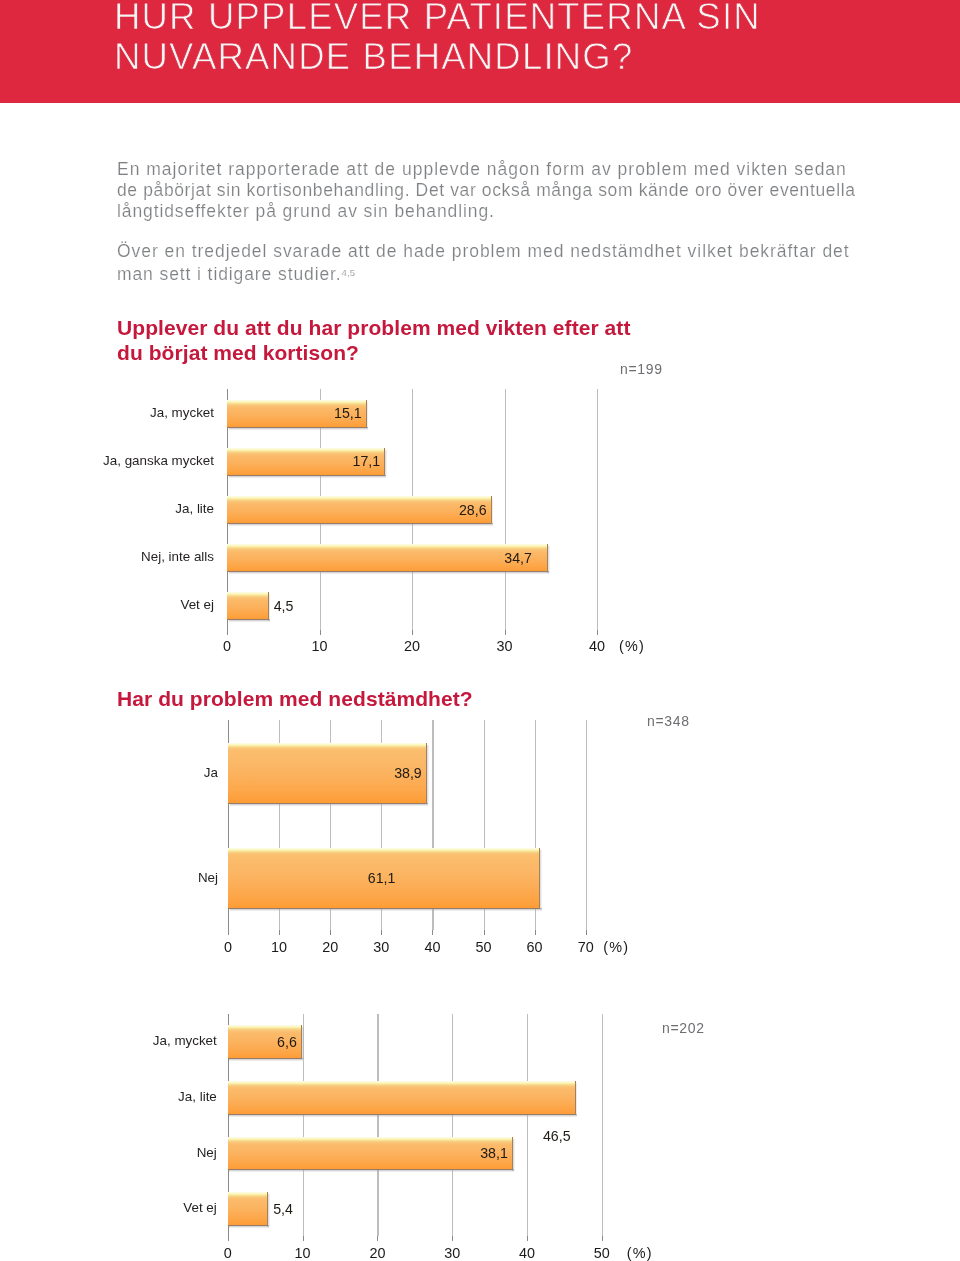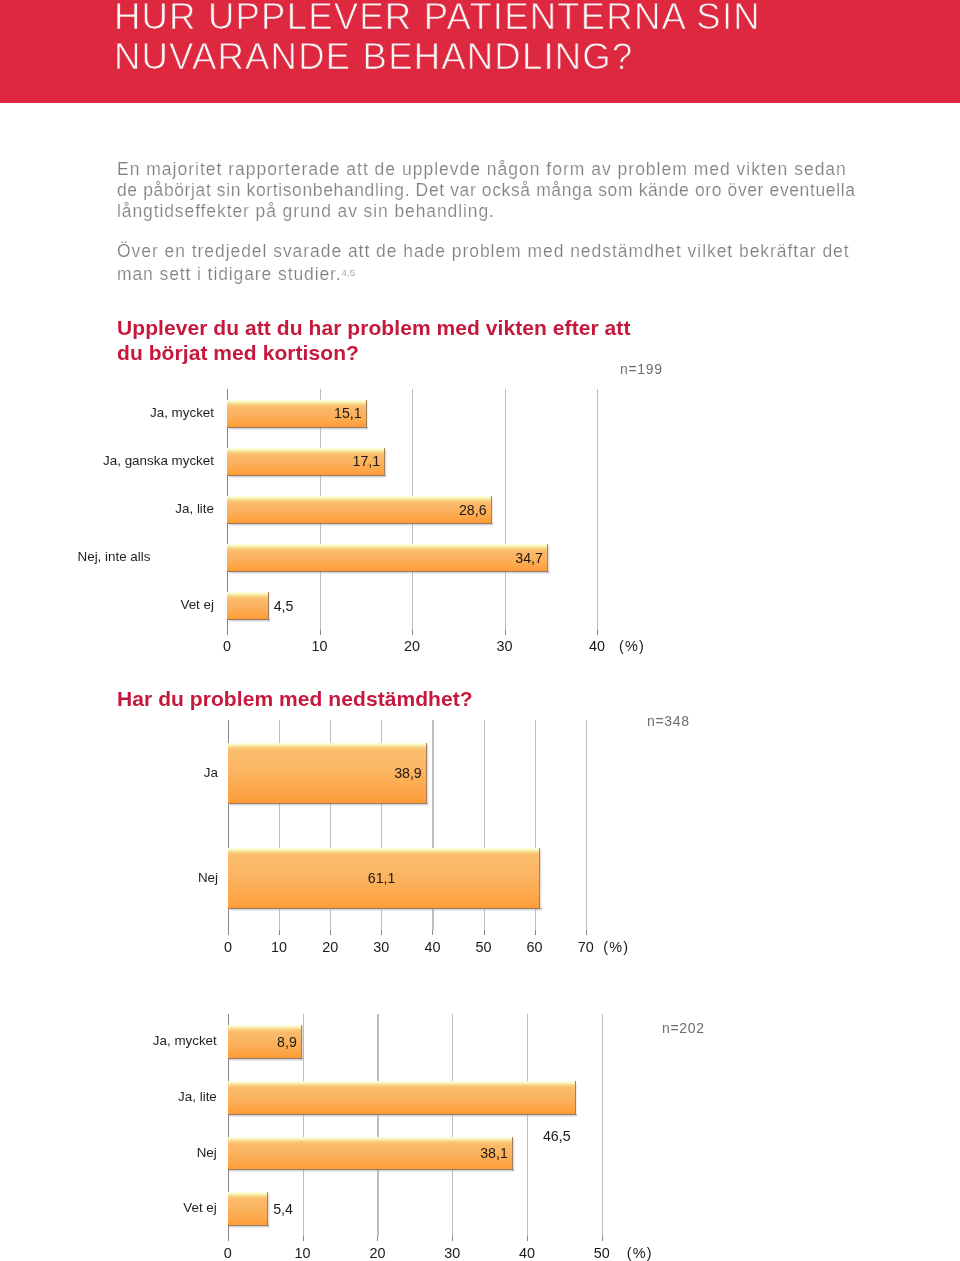--- a/index.html
+++ b/index.html
@@ -78,22 +78,22 @@
       <div class="bar" style="left: 227px; top: 399.7px; width: 139.675px; height: 28.2px;"></div>
       <div class="blabel" style="left: 227px; top: 405.3px; width: 134.675px; text-align: right;">15,1</div>
       <div class="catlabel" style="left: 14px; top: 405.05px; width: 200px;">Ja, mycket</div>
       <div class="bar" style="left: 227px; top: 447.8px; width: 158.175px; height: 28.2px;"></div>
       <div class="blabel" style="left: 227px; top: 453.4px; width: 153.175px; text-align: right;">17,1</div>
       <div class="catlabel" style="left: 14px; top: 453.15px; width: 200px;">Ja, ganska mycket</div>
       <div class="bar" style="left: 227px; top: 495.9px; width: 264.55px; height: 28.2px;"></div>
       <div class="blabel" style="left: 227px; top: 501.5px; width: 259.55px; text-align: right;">28,6</div>
       <div class="catlabel" style="left: 14px; top: 501.25px; width: 200px;">Ja, lite</div>
       <div class="bar" style="left: 227px; top: 544px; width: 320.975px; height: 28.2px;"></div>
-      <div class="blabel" style="left: 227px; top: 549.6px; width: 315.975px; text-align: right;">34,7</div>
-      <div class="catlabel" style="left: 14px; top: 549.35px; width: 200px; text-align: center;">Nej, inte alls</div>
+      <div class="blabel" style="left: 216px; top: 549.6px; width: 315.975px; text-align: right;">34,7</div>
+      <div class="catlabel" style="left: 14px; top: 549.35px; width: 200px;">Nej, inte alls</div>
       <div class="bar" style="left: 227px; top: 592.1px; width: 41.625px; height: 28.2px;"></div>
       <div class="blabel" style="left: 273.625px; top: 597.7px; text-align: left;">4,5</div>
       <div class="catlabel" style="left: 14px; top: 597.45px; width: 200px;">Vet ej</div>
     </div>
     <div class="chart" style="left: 0px; top: 0px; width: 960px; height: 1261px;">
       <div class="ctitle" style="left: 117px; top: 686px; width: 560px;">Har du problem med nedstämdhet?</div>
       <div class="nlabel" style="left: 647px; top: 713px;">n=348</div>
       <div class="axisline" style="left: 228px; top: 720px; height: 210.4px;"></div>
       <div class="tickmark" style="left: 228px; top: 930.4px;"></div>
       <div class="ticklabel" style="left: 203px; top: 938.6px; width: 50px;">0</div>
@@ -141,21 +141,21 @@
       <div class="tickmark" style="left: 452.2px; top: 1236.3px;"></div>
       <div class="ticklabel" style="left: 427.2px; top: 1244.5px; width: 50px;">30</div>
       <div class="gridline" style="left: 527px; top: 1013.5px; height: 222.8px;"></div>
       <div class="tickmark" style="left: 527px; top: 1236.3px;"></div>
       <div class="ticklabel" style="left: 502px; top: 1244.5px; width: 50px;">40</div>
       <div class="gridline" style="left: 601.8px; top: 1013.5px; height: 222.8px;"></div>
       <div class="tickmark" style="left: 601.8px; top: 1236.3px;"></div>
       <div class="ticklabel" style="left: 576.8px; top: 1244.5px; width: 50px;">50</div>
       <div class="pctlabel" style="left: 626.8px; top: 1244.5px;">(%)</div>
       <div class="bar" style="left: 227.8px; top: 1025.15px; width: 74.052px; height: 33.9px;"></div>
-      <div class="blabel" style="left: 227.8px; top: 1033.6px; width: 69.052px; text-align: right;">8,9</div>
+      <div class="blabel" style="left: 227.8px; top: 1033.6px; width: 69.052px; text-align: right;">6,6</div>
       <div class="catlabel" style="left: 16.8px; top: 1033.35px; width: 200px;">Ja, mycket</div>
       <div class="bar" style="left: 227.8px; top: 1080.85px; width: 347.82px; height: 33.9px;"></div>
       <div class="blabel" style="left: 227.8px; top: 1089.3px; width: 342.82px; text-align: right; margin-top: 39px;">46,5</div>
       <div class="catlabel" style="left: 16.8px; top: 1089.05px; width: 200px;">Ja, lite</div>
       <div class="bar" style="left: 227.8px; top: 1136.55px; width: 284.988px; height: 33.9px;"></div>
       <div class="blabel" style="left: 227.8px; top: 1145px; width: 279.988px; text-align: right;">38,1</div>
       <div class="catlabel" style="left: 16.8px; top: 1144.75px; width: 200px;">Nej</div>
       <div class="bar" style="left: 227.8px; top: 1192.25px; width: 40.392px; height: 33.9px;"></div>
       <div class="blabel" style="left: 273.192px; top: 1200.7px; text-align: left;">5,4</div>
       <div class="catlabel" style="left: 16.8px; top: 1200.45px; width: 200px;">Vet ej</div>

